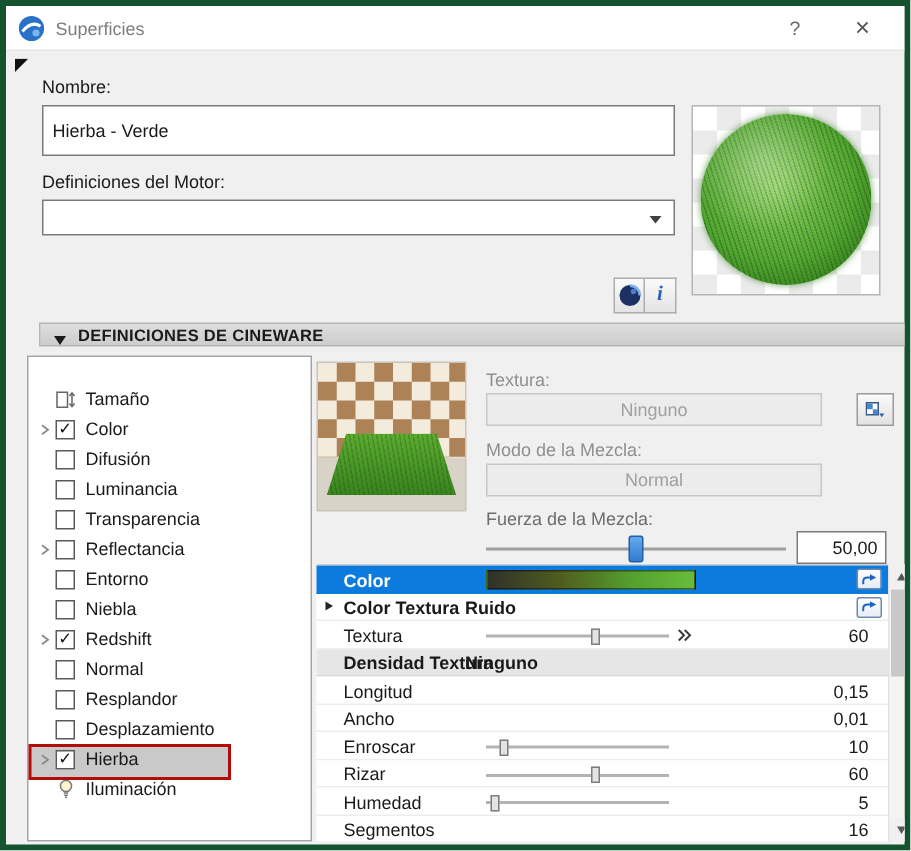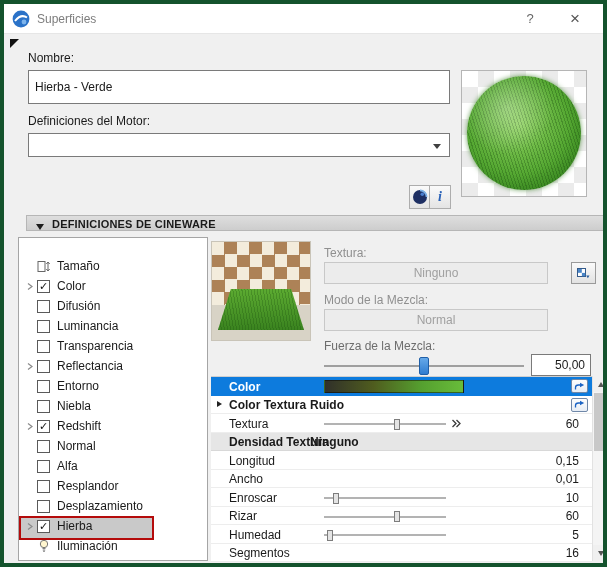--- a/index.html
+++ b/index.html
@@ -231,25 +231,20 @@
         <span class="tree-label">Redshift</span>
       </div>
       <div class="tree-row">
         <span class="tree-expander"></span>
         <span class="checkbox"></span>
         <span class="tree-label">Normal</span>
       </div>
       <div class="tree-row">
         <span class="tree-expander"></span>
         <span class="checkbox"></span>
-        <span class="tree-label">Alfa</span>
-      </div>
-      <div class="tree-row">
-        <span class="tree-expander"></span>
-        <span class="checkbox"></span>
         <span class="tree-label">Resplandor</span>
       </div>
       <div class="tree-row">
         <span class="tree-expander"></span>
         <span class="checkbox"></span>
         <span class="tree-label">Desplazamiento</span>
       </div>
       <div class="tree-row selected">
         <span class="tree-expander">
           <svg width="8" height="9" viewBox="0 0 8 9">

